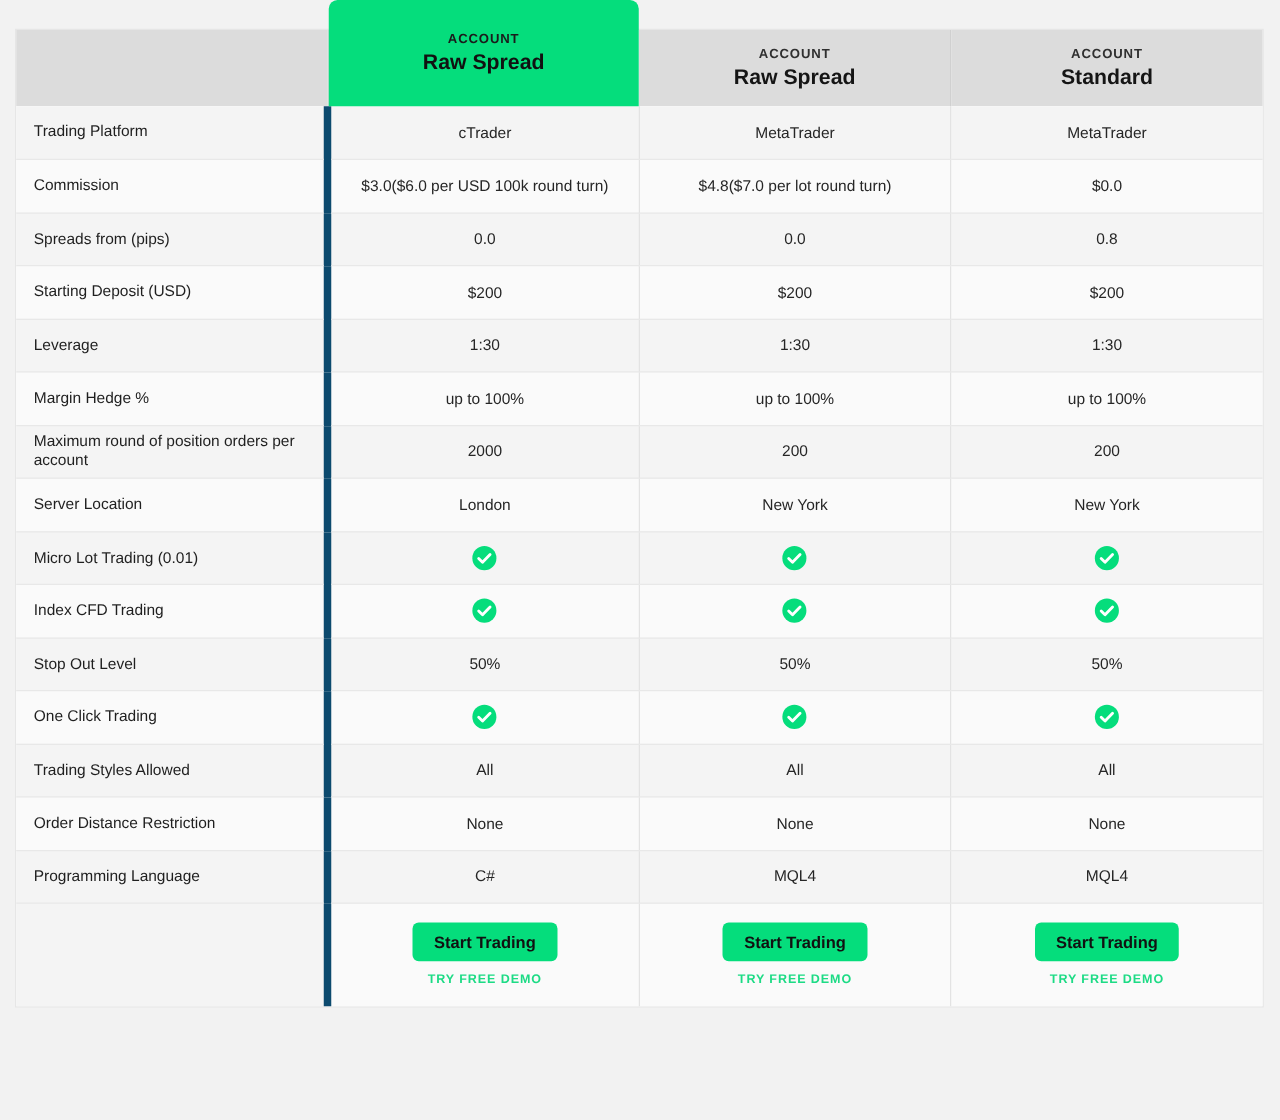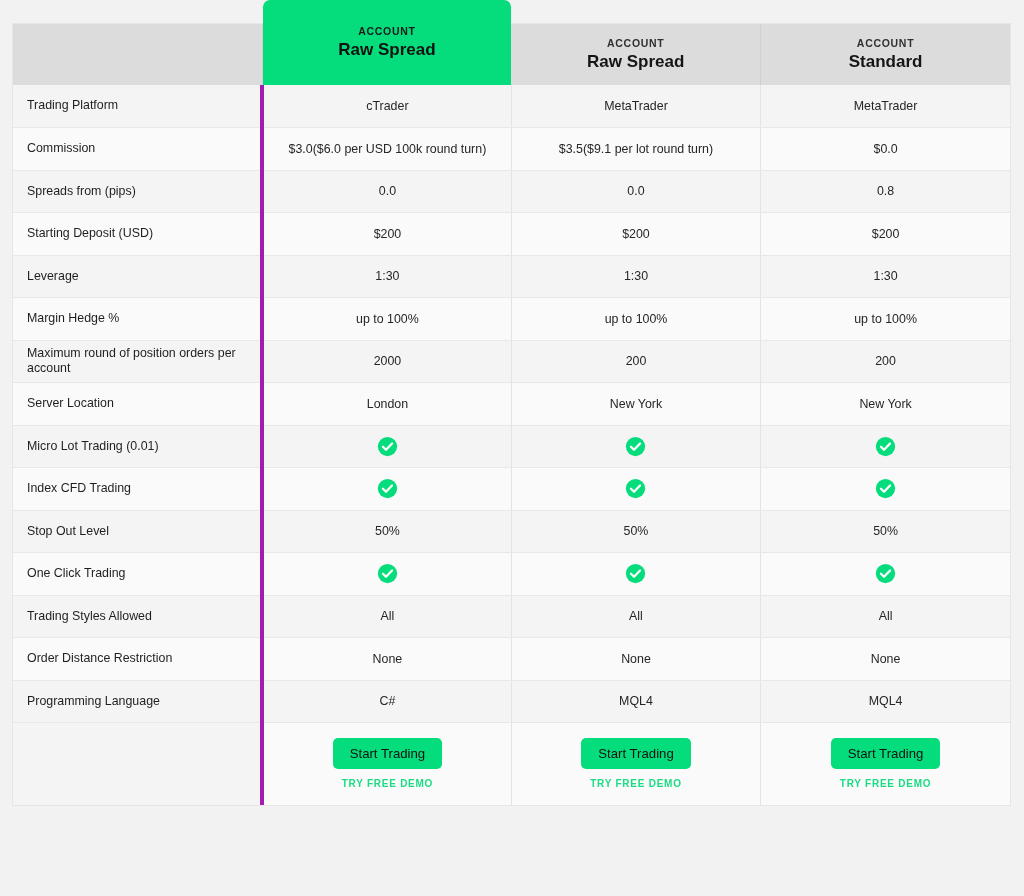--- a/index.html
+++ b/index.html
@@ -126,21 +126,21 @@
     text-align: left;
     padding-left: 14px;
     padding-right: 10px;
     font-size: 12.4px;
     color: #1f1f1f;
     line-height: 1.25;
     border-right: 4px solid #a21caf;
   }
 
   td.featured-col {
-    border-left: 1px solid #0c4a6e;
+    border-left: 6px solid #0c4a6e;
   }
 
   
   .check-icon {
     display: inline-block;
     width: 21px;
     height: 21px;
     vertical-align: middle;
   }
   .check-icon svg { display: block; width: 21px; height: 21px; }
@@ -168,21 +168,21 @@
     display: inline-flex;
     align-items: center;
     justify-content: center;
     min-width: 107px;
     padding: 9px 17px;
     background: #05dd7c;
     border: none;
     border-radius: 5px;
     font-family: "Liberation Sans", sans-serif;
     font-size: 13.2px;
-    font-weight: 400;
+    font-weight: 700;
     color: #111111;
     cursor: pointer;
     line-height: 1;
   }
 
   .demo-link {
     font-size: 10px;
     font-weight: 700;
     letter-spacing: 0.75px;
     color: #1ddb85;
@@ -234,21 +234,21 @@
     <tbody id="table-body">
         <tr>
           <td class="label-cell">Trading Platform</td>
           <td class="featured-col">cTrader</td>
           <td>MetaTrader</td>
           <td>MetaTrader</td>
         </tr>
         <tr>
           <td class="label-cell">Commission</td>
           <td class="featured-col">$3.0($6.0 per USD 100k round turn)</td>
-          <td>$3.5($9.1 per lot round turn)</td>
+          <td>$4.8($7.0 per lot round turn)</td>
           <td>$0.0</td>
         </tr>
         <tr>
           <td class="label-cell">Spreads from (pips)</td>
           <td class="featured-col">0.0</td>
           <td>0.0</td>
           <td>0.8</td>
         </tr>
         <tr>
           <td class="label-cell">Starting Deposit (USD)</td>

